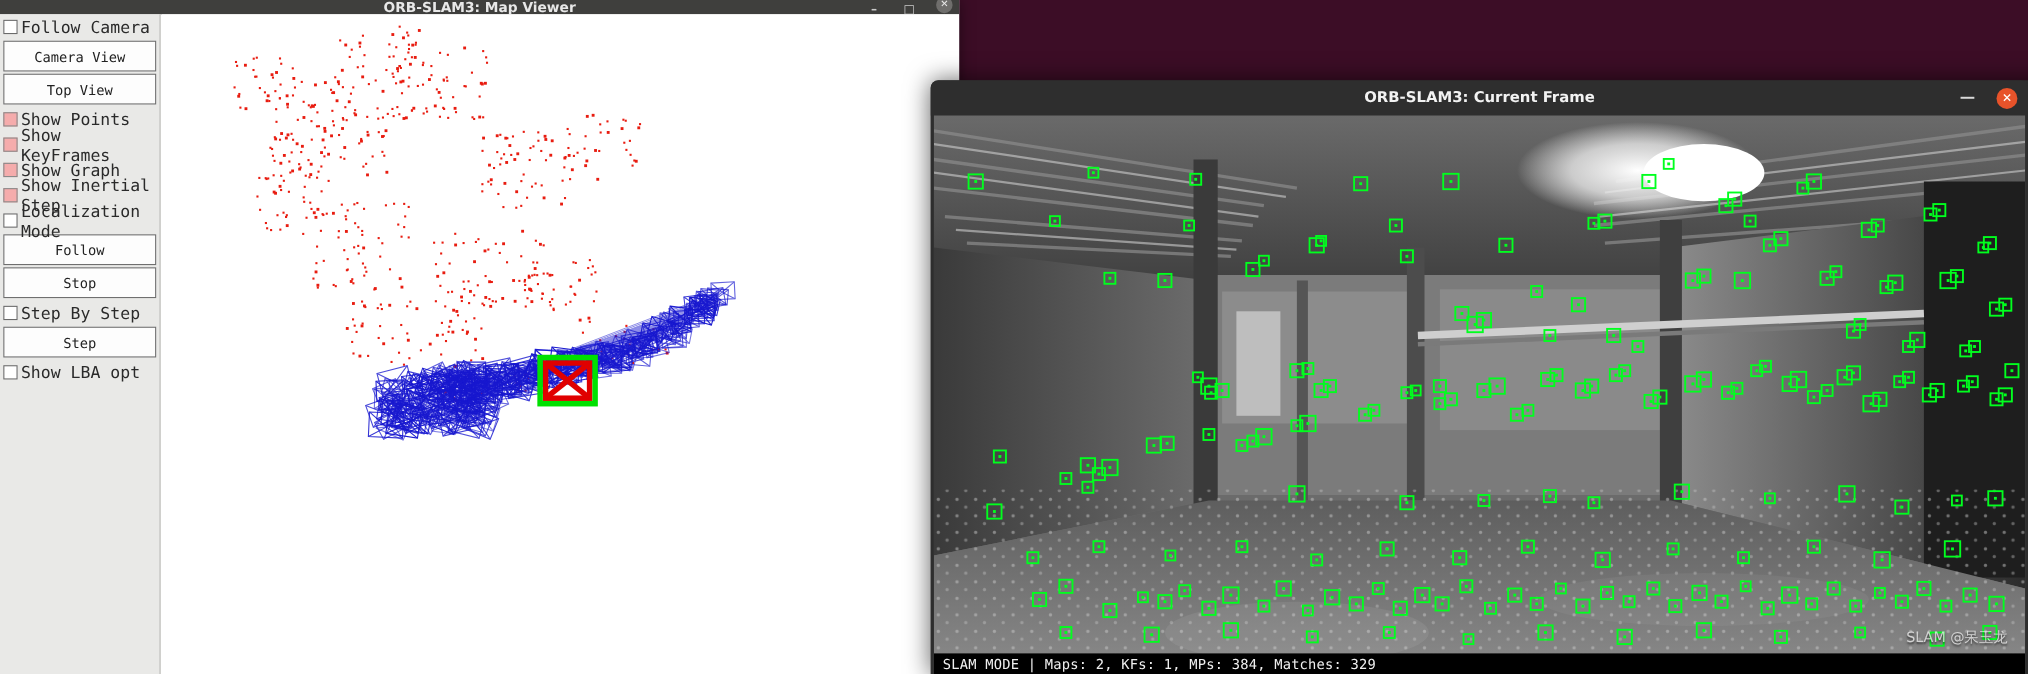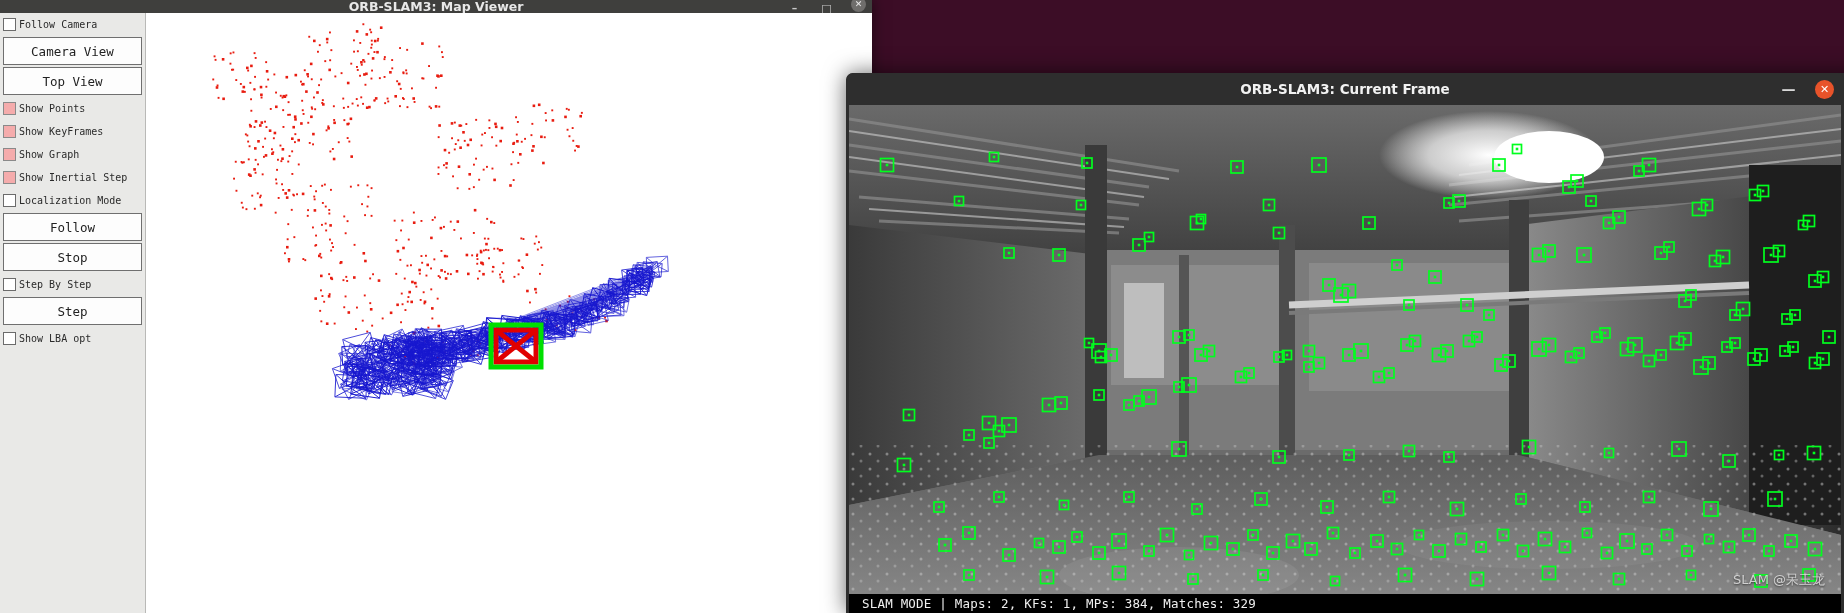--- a/index.html
+++ b/index.html
@@ -43,21 +43,21 @@
   
   #map-panel{
     position:absolute;left:0;top:13px;width:146px;height:600px;
     background:#e9e9e7;
     border-right:1px solid #b9b9b7;
     padding:0;
     box-sizing:border-box;
   }
   .ctl{
     height:23px;display:flex;align-items:center;
-    font-size:10px;color:#2a2a2a;
+    font-size:15px;color:#2a2a2a;
     font-family:"DejaVu Sans Mono", monospace;
   }
   .ctl.check{padding-left:3px;}
   .cb{
     width:13px;height:13px;min-width:13px;
     border:1px solid #6b6b6b;background:#ffffff;
     margin-right:3px;box-sizing:border-box;
   }
   .cb.pink{background:#f5acac;border-color:#8a8a8a;}
   .btn{
@@ -105,21 +105,21 @@
     display:flex;align-items:center;justify-content:center;line-height:1;
   }
   #frame-image{
     position:absolute;left:3px;top:32px;width:992px;height:508px;
     overflow:hidden;background:#585858;
   }
   #frame-status{
     position:absolute;left:0;bottom:0;width:992px;height:19px;
     background:#000000;color:#f0f0f0;
     font-family:"DejaVu Sans Mono", monospace;font-size:12.5px;
-    display:flex;align-items:center;padding-left:13px;box-sizing:border-box;
+    display:flex;align-items:center;padding-left:8px;box-sizing:border-box;
     letter-spacing:.2px;
   }
   #watermark{
     position:absolute;right:16px;bottom:24px;
     color:rgba(235,235,235,.80);
     font-family:"DejaVu Sans", sans-serif;font-size:13px;
     text-shadow:0 1px 2px rgba(0,0,0,.6);
     pointer-events:none;
   }
 </style>

